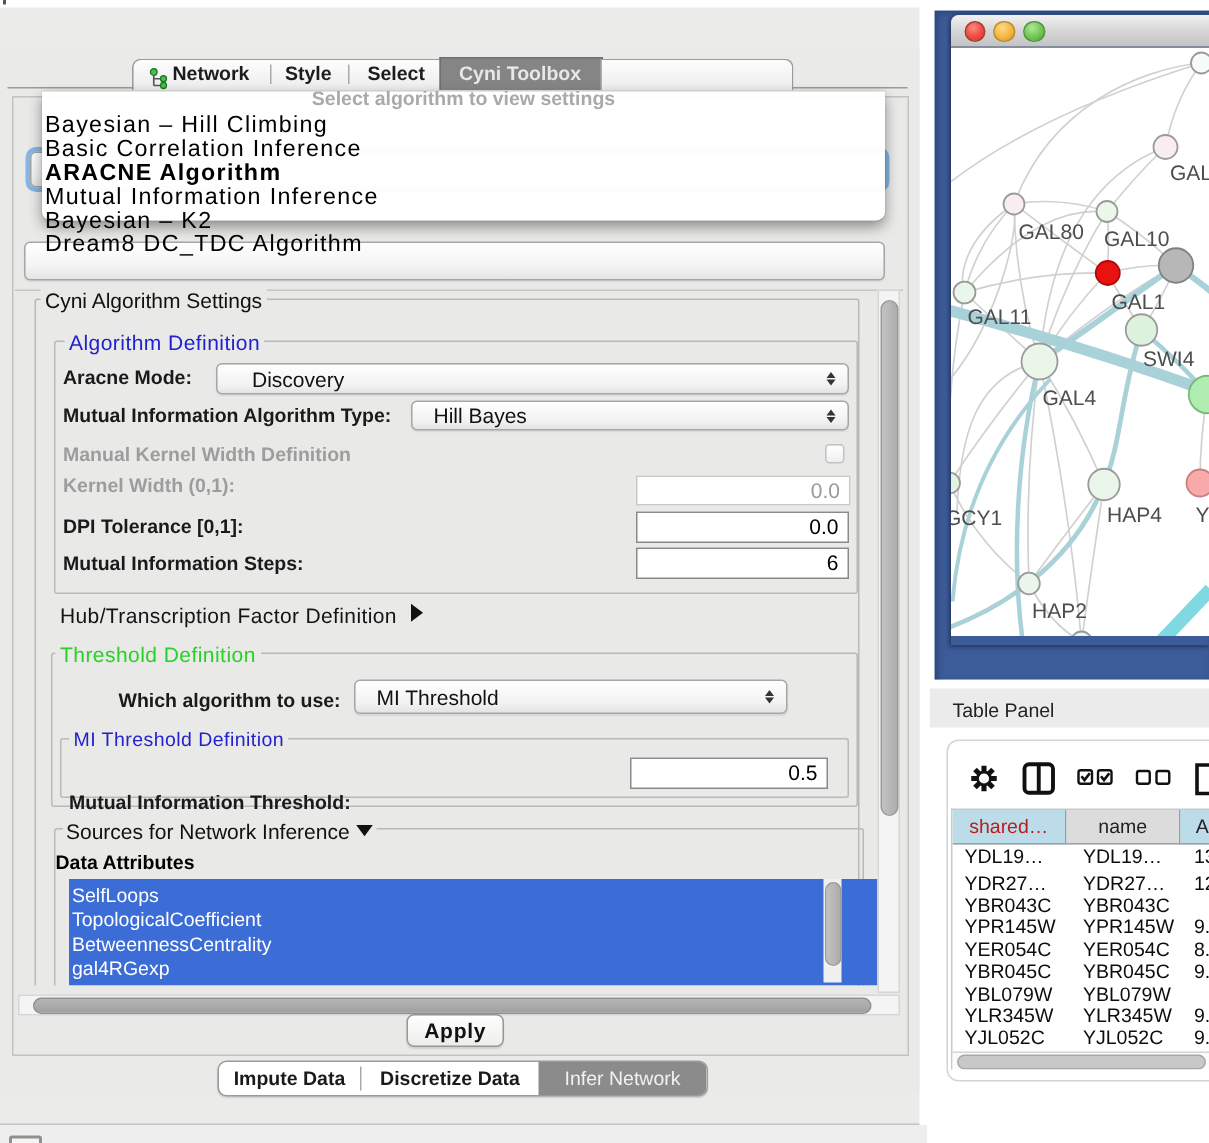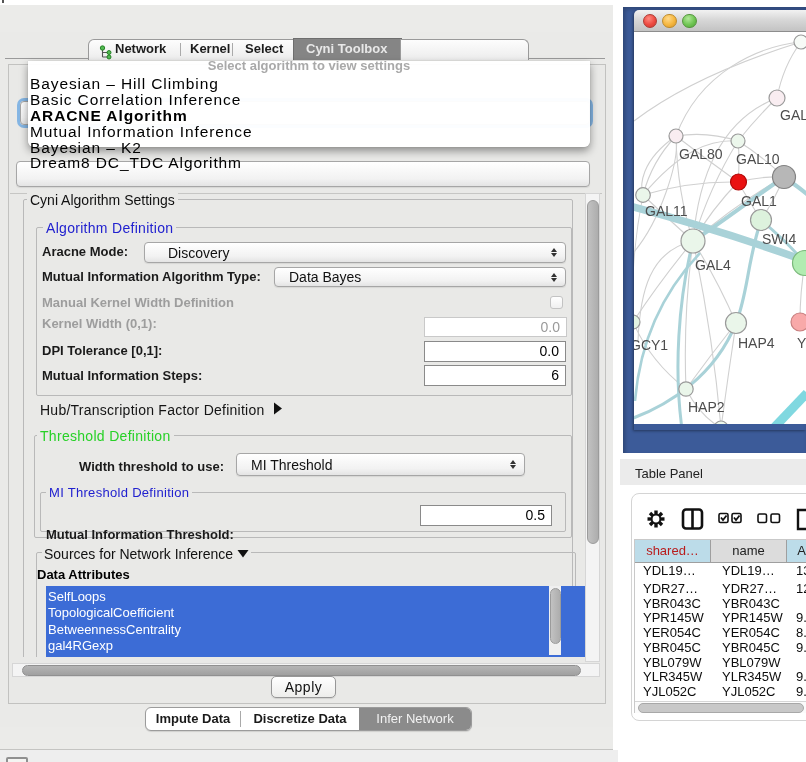--- a/index.html
+++ b/index.html
@@ -53,21 +53,21 @@
  <div class="abs" style="left:400px;top:34px;width:127px;height:20px;background:linear-gradient(#fdfdfd,#ececec);border:1px solid #9a9a9a;border-bottom:none;border-radius:0 6px 0 0;"></div>
  <div class="abs" style="left:180px;top:38px;width:1px;height:13px;background:#aaa;"></div>
  <div class="abs" style="left:232px;top:38px;width:1px;height:13px;background:#aaa;"></div>
  <svg class="abs" style="left:99px;top:40px" width="13" height="15" viewBox="0 0 13 15">
    <path d="M3.5 4 V12 M3.5 7.5 H9 M3.5 12 H9" stroke="#555" stroke-width="1.1" fill="none"></path>
    <circle cx="3.5" cy="3" r="2.2" fill="#52bb52" stroke="#1d7a1d" stroke-width="0.9"></circle>
    <circle cx="10" cy="7.5" r="2" fill="#52bb52" stroke="#1d7a1d" stroke-width="0.9"></circle>
    <circle cx="10" cy="12" r="2" fill="#52bb52" stroke="#1d7a1d" stroke-width="0.9"></circle>
   </svg>
  <div class="abs" style="left:115px;top:35.5px;font-size:13px;font-weight:bold;color:#1c1c1c;">Network</div>
- <div class="abs" style="left:190px;top:35.5px;font-size:13px;font-weight:bold;color:#1c1c1c;">Kernel</div>
+ <div class="abs" style="left:190px;top:35.5px;font-size:13px;font-weight:bold;color:#1c1c1c;">Style</div>
  <div class="abs" style="left:245px;top:35.5px;font-size:13px;font-weight:bold;color:#1c1c1c;">Select</div>
  <div class="abs" style="left:306px;top:35.5px;font-size:13px;font-weight:bold;color:#e8e8e8;">Cyni Toolbox</div>
  <div class="abs" style="left:411px;top:35.5px;font-size:13px;font-weight:bold;color:#0d0d0d;margin-top:44px;">jActiveMNodules</div>
 
  <div class="abs" style="left:8px;top:59px;width:596px;height:638px;border:1px solid #c2c2c0;background:#e9e9e7;"></div>
 
  <div class="combo" style="left:20px;top:96px;width:568px;height:22px;box-shadow:0 0 0 3px #85b6e4;"></div>
  <div class="combo" style="left:16px;top:156px;width:572px;height:24px;"></div>
  <div class="abs" style="left:10px;top:188px;width:592px;height:1px;background:#c6c6c4;"></div>
  <div class="abs" style="left:9px;top:186px;width:576px;height:466px;overflow:hidden;">
@@ -78,41 +78,41 @@
  <div class="lbl" style="left:33px;top:53px;">Aracne Mode:</div>
  <div class="combo" style="left:135px;top:51px;width:420px;height:19px;">
           <span class="ct" style="top:1.5px;">Discovery</span>
           <span class="ar">
             <i class="up"></i>
             <i class="dn"></i>
           </span>
         </div>
  <div class="lbl" style="left:33px;top:78px;">Mutual Information Algorithm Type:</div>
  <div class="combo" style="left:265px;top:76px;width:290px;height:18px;">
-          <span class="ct" style="left:14px;top:1px;">Data Bayes</span>
+          <span class="ct" style="left:14px;top:1px;">Hill Bayes</span>
           <span class="ar">
             <i class="up"></i>
             <i class="dn"></i>
           </span>
         </div>
  <div class="lbl" style="left:33px;top:104px;color:#9d9d9d;">Manual Kernel Width Definition</div>
  <div class="abs" style="left:541px;top:105px;width:11px;height:11px;border:1px solid #c3c3c3;border-radius:3px;background:linear-gradient(#ffffff,#efefef);"></div>
  <div class="lbl" style="left:33px;top:125px;color:#9d9d9d;">Kernel Width (0,1):</div>
  <div class="fld" style="left:415px;top:126px;width:135px;height:16px;border:1px solid #c9c9c9;color:#9a9a9a;padding:1px 6px 1px 0;">0.0</div>
  <div class="lbl" style="left:33px;top:152px;">DPI Tolerance [0,1]:</div>
  <div class="fld" style="left:415px;top:150px;width:134px;height:17px;border:1.5px solid #8a8a8a;color:#000;padding:1px 6px 1px 0;">0.0</div>
  <div class="lbl" style="left:33px;top:177px;">Mutual Information Steps:</div>
  <div class="fld" style="left:415px;top:174px;width:134px;height:17px;border:1.5px solid #8a8a8a;color:#000;padding:1px 6px 1px 0;">6</div>
  <div class="abs" style="left:31px;top:211px;font-size:14px;letter-spacing:0.25px;color:#141414;">Hub/Transcription Factor Definition</div>
  <svg class="abs" style="left:264px;top:211px;" width="10" height="13" viewBox="0 0 10 13">
           <path d="M1,0.5 L9,6.5 L1,12.5 Z" fill="#111"></path>
         </svg>
  <div class="grp" style="left:25px;top:244px;width:536px;height:101px;"></div>
  <div class="abs" style="left:28px;top:237px;font-size:14px;letter-spacing:0.3px;color:#27d127;background:#e9e9e7;padding:0 3px;">Threshold Definition</div>
- <div class="lbl" style="left:70px;top:268px;">Width threshold to use:</div>
+ <div class="lbl" style="left:70px;top:268px;">Which algorithm to use:</div>
  <div class="combo" style="left:227px;top:262px;width:287px;height:21px;">
           <span class="ct" style="left:14px;top:2.5px;">MI Threshold</span>
           <span class="ar">
             <i class="up"></i>
             <i class="dn"></i>
           </span>
         </div>
  <div class="grp" style="left:31px;top:301px;width:524px;height:38px;"></div>
  <div class="abs" style="left:37px;top:294px;font-size:13px;letter-spacing:0.3px;color:#2121cf;background:#e9e9e7;padding:0 3px;">MI Threshold Definition</div>
  <div class="lbl" style="left:37px;top:336px;">Mutual Information Threshold:</div>
@@ -131,21 +131,21 @@
  <div class="abs" style="left:540px;top:395px;width:12px;height:69px;background:#f0f0f0;"></div>
  <div class="thumb" style="left:541px;top:397px;width:9px;height:54px;"></div>
  </div>
 
  <div class="sb" style="left:585px;top:188px;width:13px;height:467px;"></div>
  <div class="thumb" style="left:586.5px;top:195px;width:10px;height:342px;"></div>
 
  <div class="sb" style="left:12px;top:658px;width:586px;height:12px;"></div>
  <div class="thumbh" style="left:22px;top:659.5px;width:557px;height:9px;"></div>
 
- <div class="abs" style="left:271px;top:671px;width:63px;height:20px;border:1px solid #979797;border-radius:5px;background:linear-gradient(#ffffff,#ededeb);text-align:center;font-size:14px;letter-spacing:0.5px;color:#111;line-height:20px;box-shadow:0 1px 1px rgba(0,0,0,.1);">Apply</div>
+ <div class="abs" style="left:271px;top:671px;width:63px;height:20px;border:1px solid #979797;border-radius:5px;background:linear-gradient(#ffffff,#ededeb);text-align:center;font-size:14px;letter-spacing:0.5px;color:#111;line-height:20px;box-shadow:0 1px 1px rgba(0,0,0,.1);font-weight:bold;">Apply</div>
 
  <div class="abs" style="left:145px;top:702px;width:325px;height:22px;border:1px solid #9b9b9b;border-radius:6px;background:#fff;overflow:hidden;box-shadow:0 1px 1px rgba(0,0,0,.12);">
    <div class="abs" style="left:0;top:0;width:94px;height:22px;font-size:13px;font-weight:bold;color:#1a1a1a;text-align:center;line-height:22px;">Impute Data</div>
    <div class="abs" style="left:94px;top:3px;width:1px;height:16px;background:#a9a9a9;"></div>
    <div class="abs" style="left:95px;top:0;width:118px;height:22px;font-size:13px;font-weight:bold;color:#1a1a1a;text-align:center;line-height:22px;">Discretize Data</div>
    <div class="abs" style="left:213px;top:0;width:112px;height:22px;background:#8b8b8b;font-size:13px;color:#f2f2f2;text-align:center;line-height:22px;">Infer Network</div>
  </div>
  <div id="popup">
  <div class="hd">Select algorithm to view settings</div>
  <div class="it" style="top:14.5px;">Bayesian – Hill Climbing</div>

